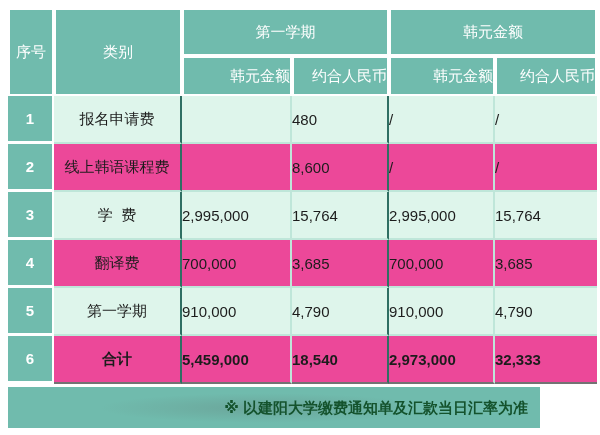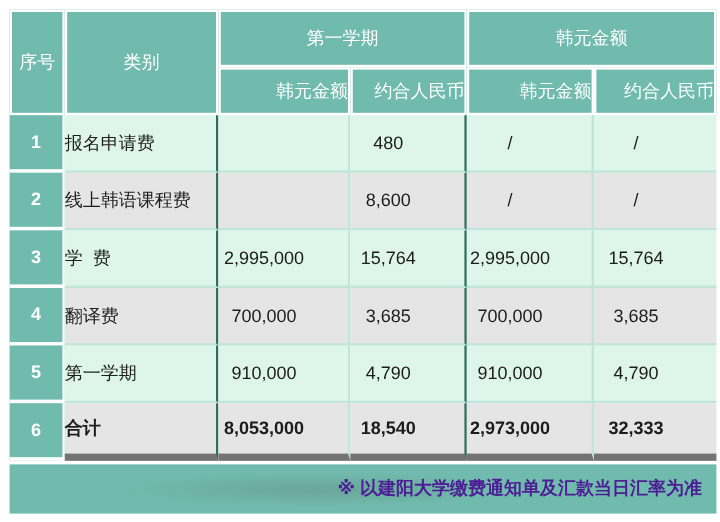--- a/index.html
+++ b/index.html
@@ -44,44 +44,45 @@
   td.serial {
     background: #70bbad;
     color: #ffffff;
     font-weight: bold;
     text-align: center;
     border-right: 2px solid #ffffff;
     border-bottom: 3px solid #ffffff;
     border-left: 0;
   }
   td.cat {
+    text-align: center;
     border-right: 2px solid #2f6f63;
     border-bottom: 2px solid #bfe6d9;
     white-space: pre;
   }
   td.num {
-    text-align: center;
+    text-align: left;
     padding-right: 32px;
     border-bottom: 2px solid #bfe6d9;
   }
   td.sep-light { border-right: 2px solid #bfe6d9; }
   td.sep-dark  { border-right: 2px solid #2f6f63; }
 
   tr.alt td.cat, tr.alt td.num { background: #def5eb; }
-  tr.plain td.cat, tr.plain td.num { background: #e5e5e5; }
+  tr.plain td.cat, tr.plain td.num { background: #ec4899; }
   tr.total td { font-weight: bold; }
-  tr.total td.cat, tr.total td.num { border-bottom: 6px solid #737373; }
+  tr.total td.cat, tr.total td.num { border-bottom: 2px solid #737373; }
 
   .footnote-bar {
     position: relative;
     margin-top: 3px;
-    width: 589px;
+    width: 532px;
     height: 41px;
     background: #70bbad;
-    color: #4c1d95;
+    color: #14532d;
     font-weight: bold;
     font-size: 15px;
     line-height: 41px;
     text-align: right;
     padding-right: 12px;
     overflow: hidden;
   }
   
   .footnote-bar .wm-smudge {
     position: absolute;
@@ -162,21 +163,21 @@
           <td class="cat">第一学期</td>
           <td class="num sep-light">910,000</td>
           <td class="num sep-dark">4,790</td>
           <td class="num sep-light">910,000</td>
           <td class="num">4,790</td>
         </tr>
 
         <tr class="plain total">
           <td class="serial">6</td>
           <td class="cat">合计</td>
-          <td class="num sep-light">8,053,000</td>
+          <td class="num sep-light">5,459,000</td>
           <td class="num sep-dark">18,540</td>
           <td class="num sep-light">2,973,000</td>
           <td class="num">32,333</td>
         </tr>
       </tbody>
     </table>
 
     <div class="footnote-bar">
       <span class="wm-smudge"></span>
       <span class="footnote-text">※ 以建阳大学缴费通知单及汇款当日汇率为准</span>

